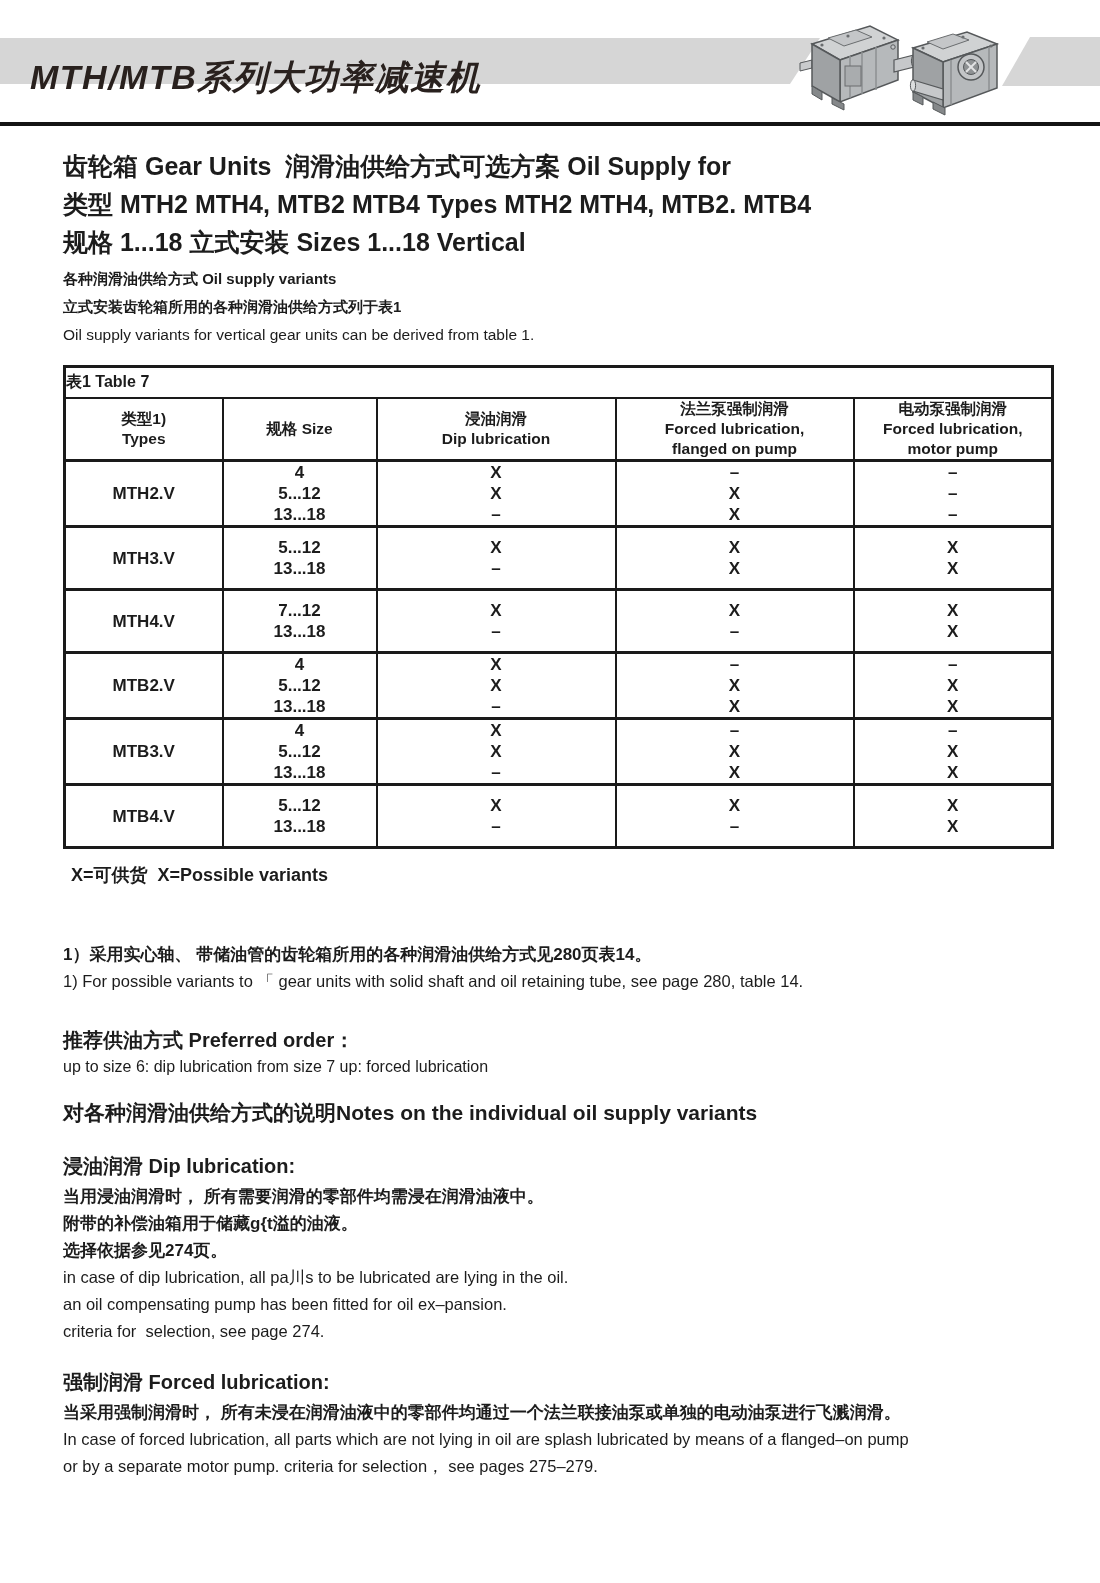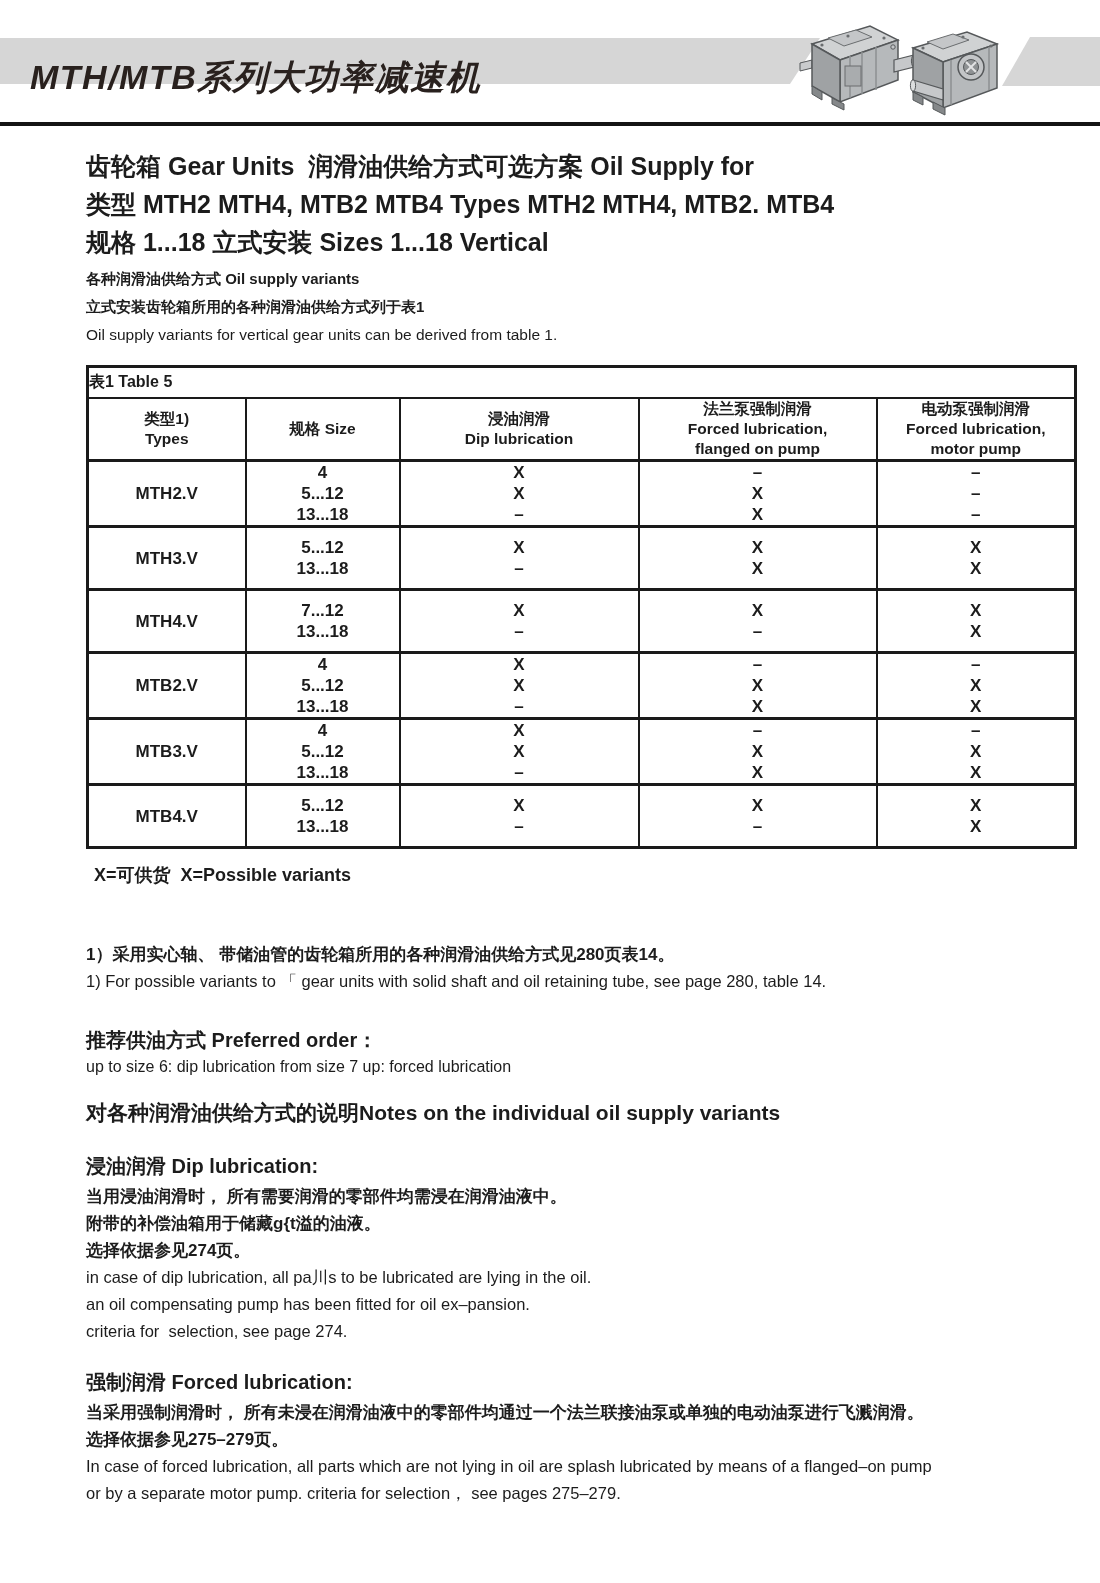--- a/index.html
+++ b/index.html
@@ -28,21 +28,21 @@
     font-size:34px; font-weight:700; font-style:italic;
     letter-spacing:1.5px; color:#29211e;
   }
   .header-rule {
     position:absolute; top:122px; left:0; width:1100px; height:4px; background:#141414;
   }
   .gbA { position:absolute; left:798px; top:14px; }
   .gbB { position:absolute; left:903px; top:20px; }
 
   
-  .content { padding:0 55px 0 86px; }
+  .content { padding:0 55px 0 63px; }
 
   .intro-title { margin-top:20px; font-size:25px; font-weight:700; line-height:38px; }
   .intro-sub   { margin-top:4px; font-size:15px; line-height:28px; }
   .intro-sub .b { font-weight:700; }
   .intro-sub .r { font-weight:400; font-size:15.5px; }
 
   
   table.oil {
     margin-top:16px; width:988px; border-collapse:collapse;
     border:3px solid #1a1a1a; table-layout:fixed;
@@ -149,21 +149,21 @@
   <table class="oil">
     <colgroup>
       <col style="width:158px">
         <col style="width:154px">
         <col style="width:239px">
         <col style="width:238px">
         <col style="width:199px">
     </colgroup>
     <thead>
       <tr class="cap-row">
-        <th colspan="5">表1 Table 5</th>
+        <th colspan="5">表1 Table 7</th>
       </tr>
       <tr class="head-row">
         <th>类型1)
 Types</th>
         <th>规格 Size</th>
         <th>浸油润滑
 Dip lubrication</th>
         <th>法兰泵强制润滑
 Forced lubrication,
 flanged on pump</th>
@@ -272,18 +272,17 @@
     <div class="line-zh t">附带的补偿油箱用于储藏g{t溢的油液。</div>
     <div class="line-zh t">选择依据参见274页。</div>
     <div class="line-en t">in case of dip lubrication, all pa川s to be lubricated are lying in the oil.</div>
     <div class="line-en t">an oil compensating pump has been fitted for oil ex–pansion.</div>
     <div class="line-en t">criteria for  selection, see page 274.</div>
   </div>
 
   <div class="sec-head forced-head t">强制润滑 Forced lubrication:</div>
   <div class="sec-body">
     <div class="line-zh t">当采用强制润滑时， 所有未浸在润滑油液中的零部件均通过一个法兰联接油泵或单独的电动油泵进行飞溅润滑。</div>
-    <div class="line-zh t">选择依据参见275–279页。</div>
     <div class="line-en t">In case of forced lubrication, all parts which are not lying in oil are splash lubricated by means of a flanged–on pump</div>
     <div class="line-en t">or by a separate motor pump. criteria for selection， see pages 275–279.</div>
   </div>
 
 </div>
 
 </body></html>

